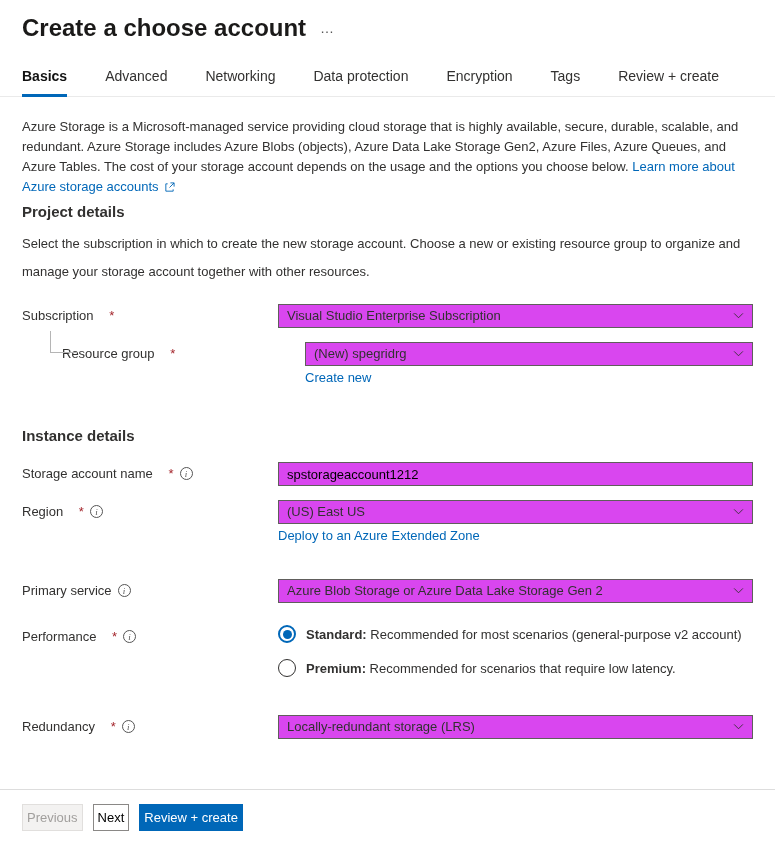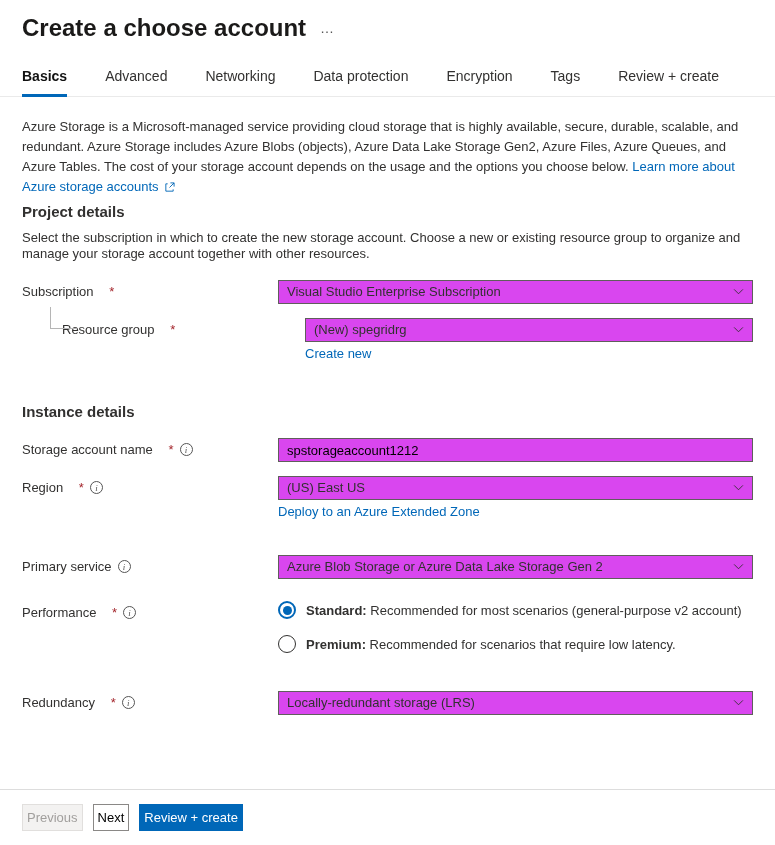--- a/index.html
+++ b/index.html
@@ -27,21 +27,21 @@
       color: #111;
       font-weight: 600;
       border-bottom: 3px solid #0067b8;
       margin-bottom: -1px;
     }
     .content { padding: 20px 22px 90px; }
     .intro { line-height: 20px; color: #323130; }
     .link { color: #0067b8; text-decoration: none; cursor: pointer; }
     .ext-icon { display: inline-block; vertical-align: middle; margin-left: 2px; }
     h2.section { font-size: 15px; font-weight: 600; margin: 6px 0 10px; }
-    .section-desc { line-height: 16px; margin-bottom: 18px; }
+    .section-desc { line-height: 28px; margin-bottom: 18px; }
     .field-row { display: flex; align-items: flex-start; margin-bottom: 14px; }
     .field-label { width: 256px; padding-top: 4px; display: flex; align-items: center; gap: 6px; }
     .field-label.indented { padding-left: 40px; }
     .indent-line {
       position: absolute;
       border-left: 1px solid #b5b5b5;
       border-bottom: 1px solid #b5b5b5;
       width: 27px;
       height: 22px;
       left: 28px;

